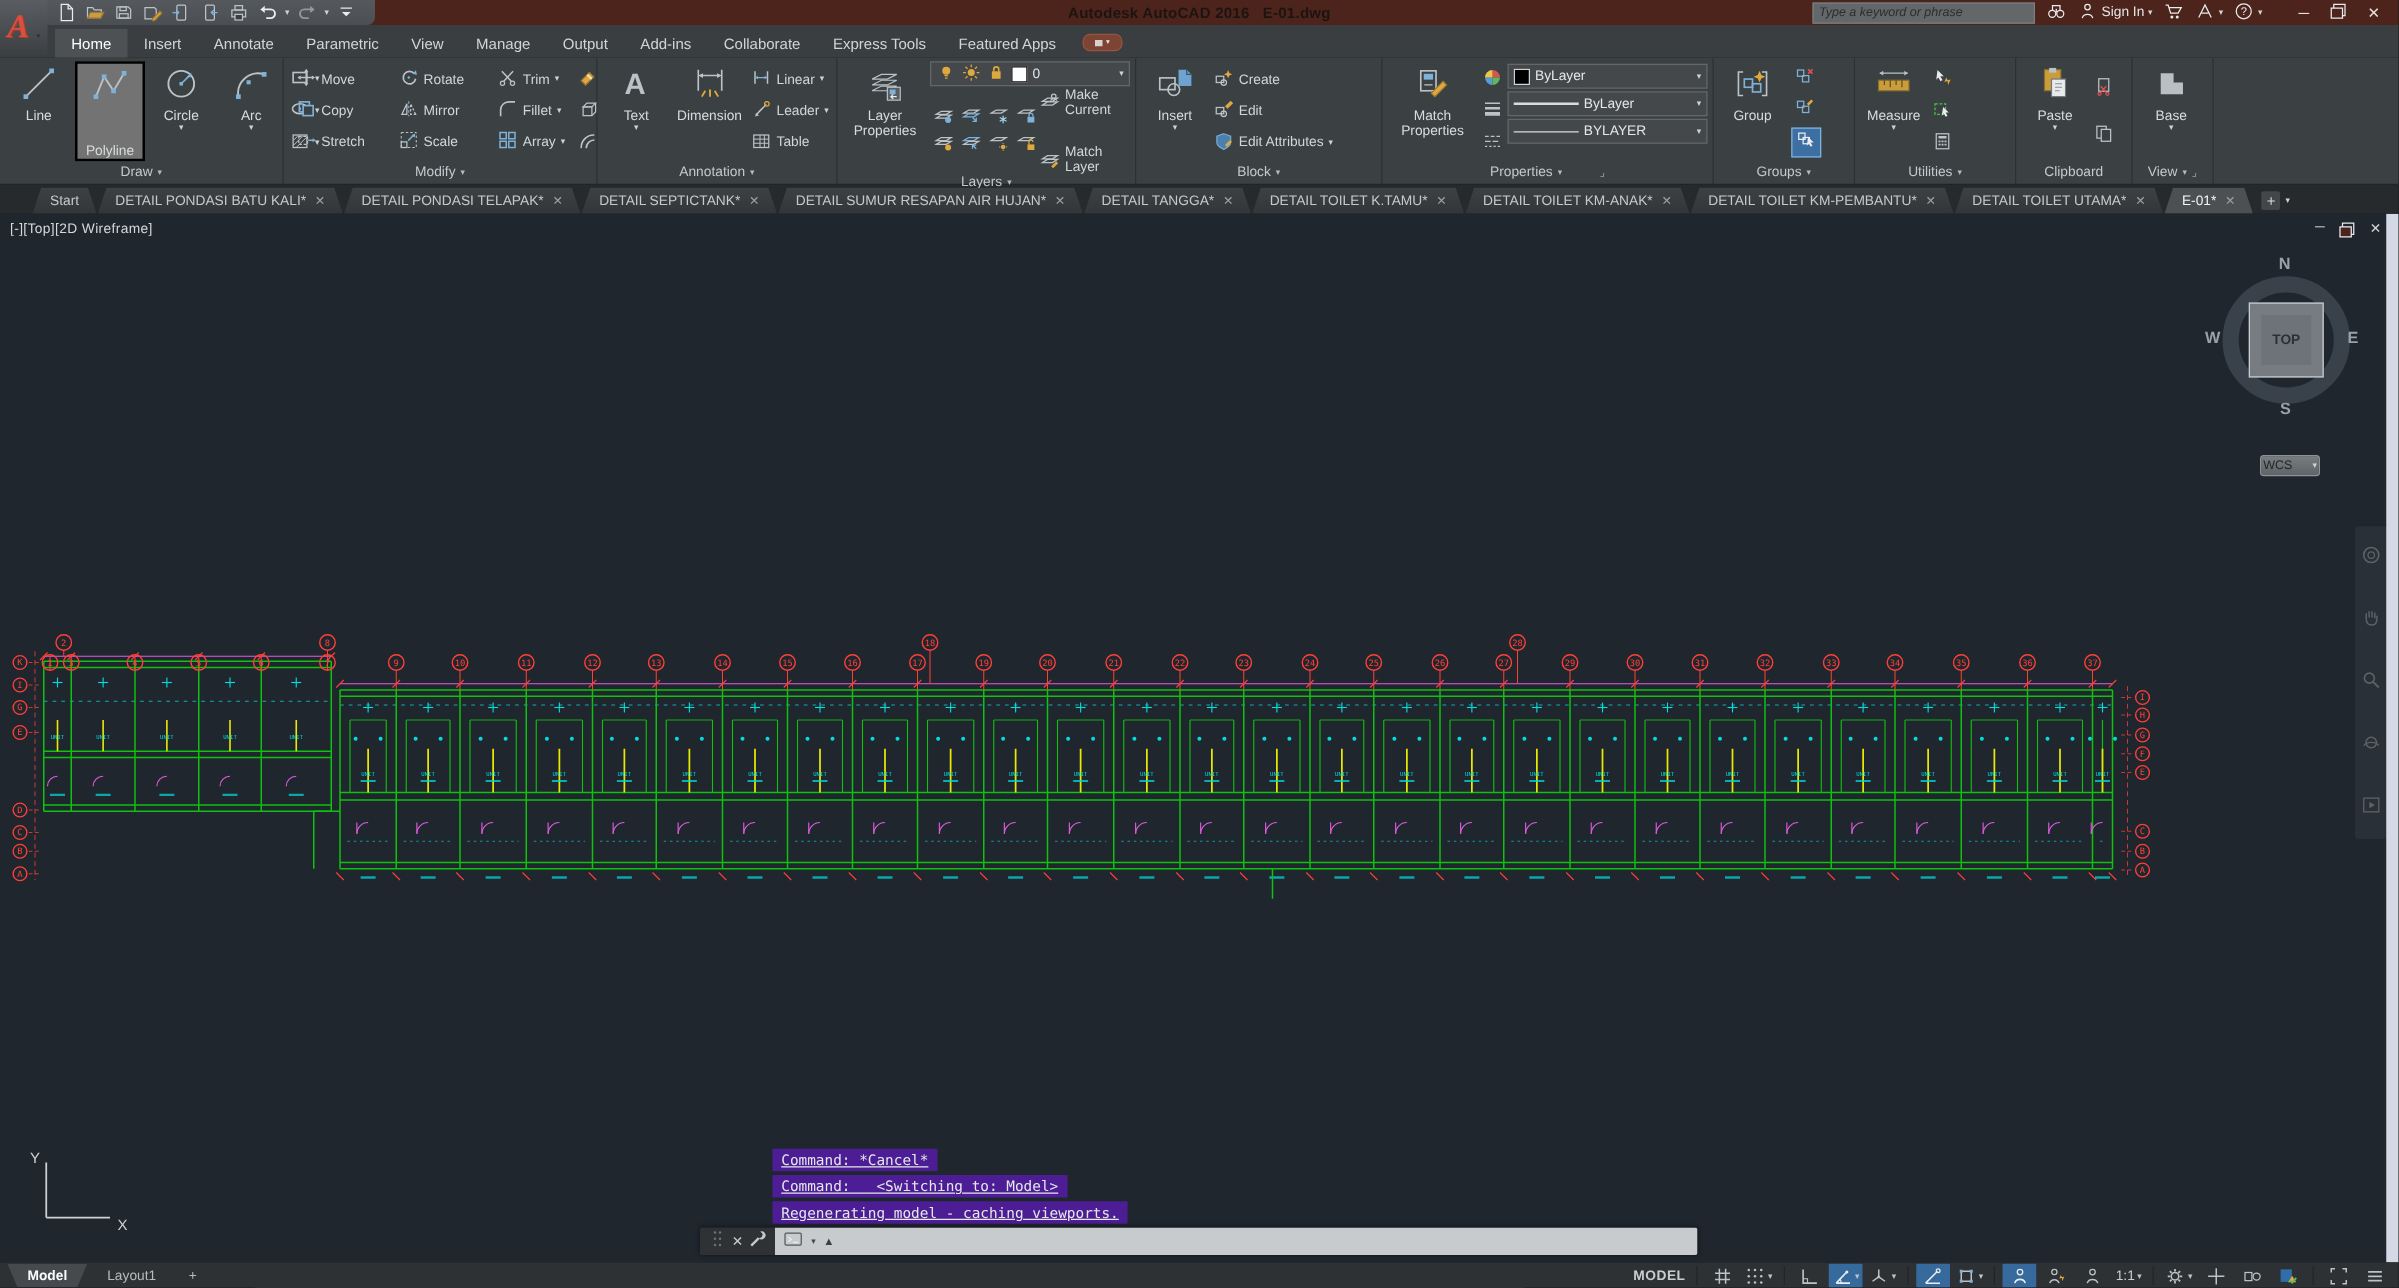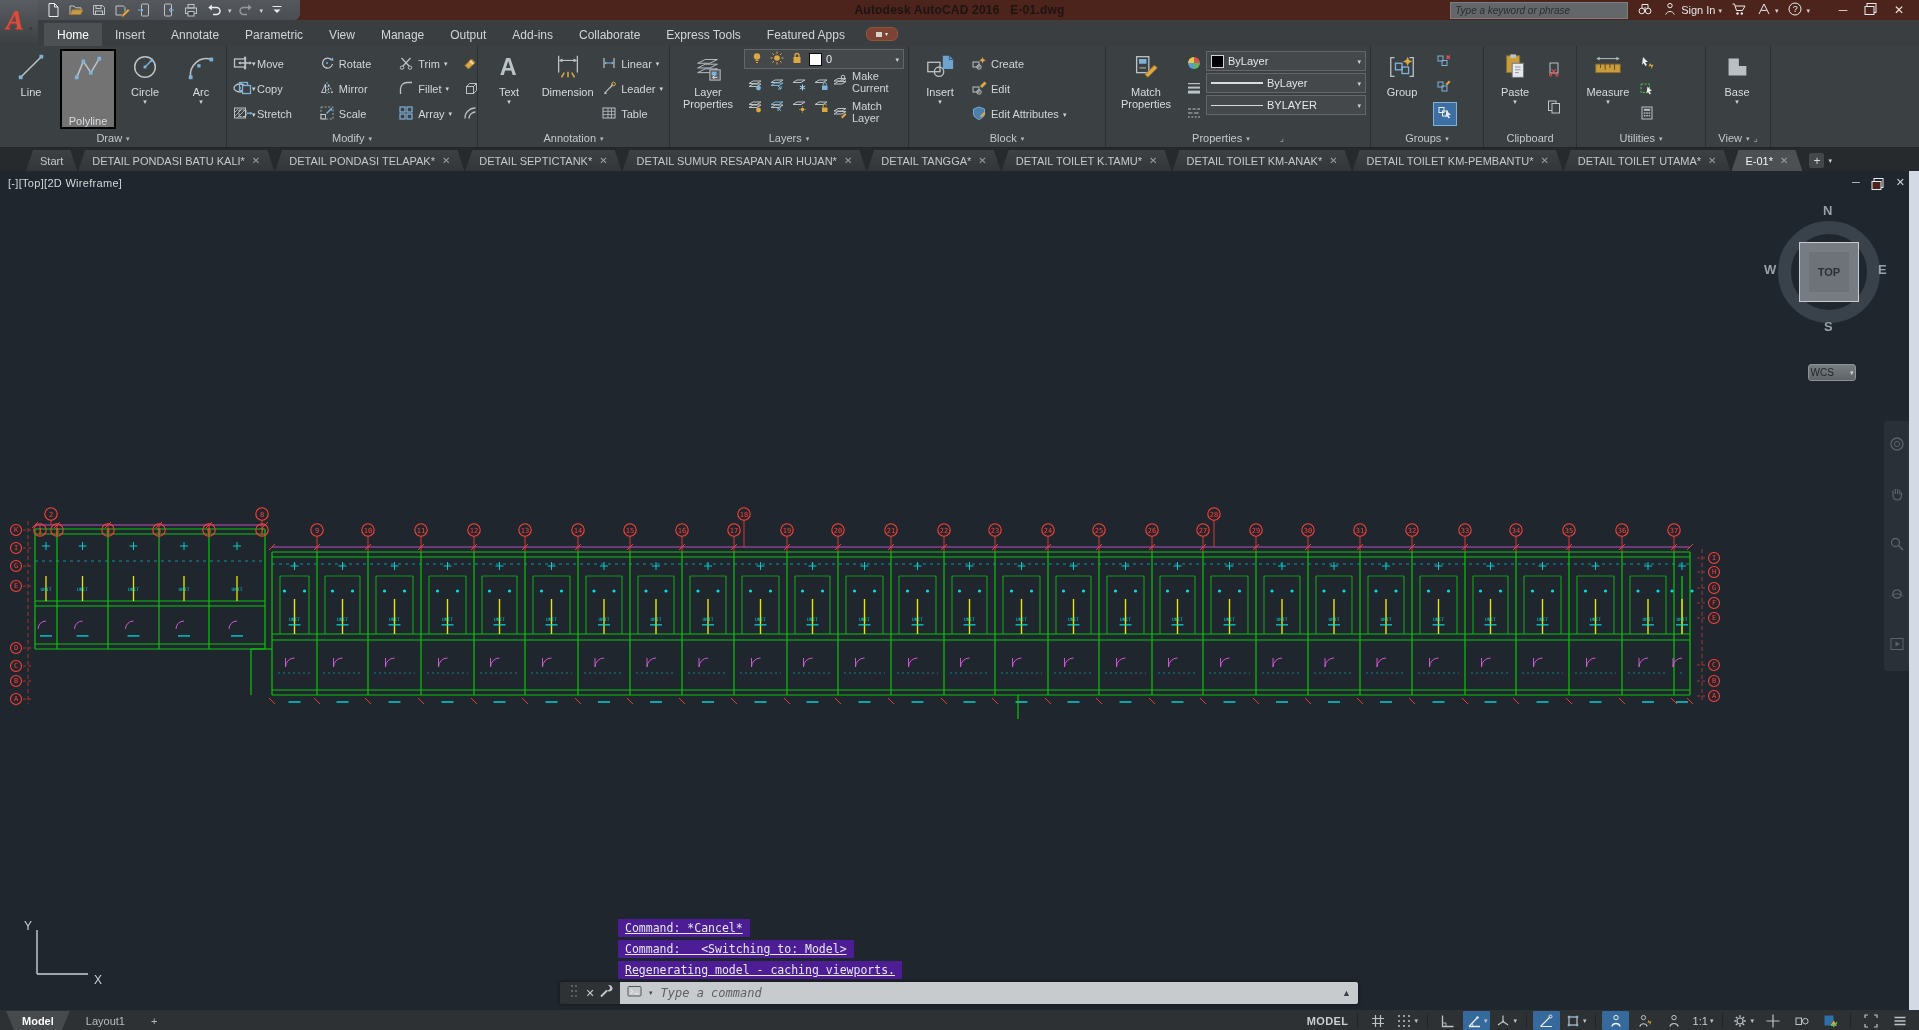--- a/index.html
+++ b/index.html
@@ -561,21 +561,21 @@
                   </svg></span>
               </span>
             <span class="iconbtn">
                 <span><svg width="16" height="16" viewBox="0 0 16 16" fill="none">
                     <path d="M2 6.5l4-2.5h8l-4 2.5z" stroke="#bcc3c7"></path>
                     <rect x="9" y="9.5" width="5.5" height="4.5" fill="#dfa83f"></rect>
                     <path d="M10.2 9.5V8a1.6 1.6 0 0 1 3.2-.5" stroke="#dfa83f"></path>
                   </svg></span>
               </span>
           </div>
-          <div style="display:flex;flex-direction:column;gap:6px;font-size:11px;color:#d2d6d8;">
+          <div style="display:flex;flex-direction:column;gap:22px;font-size:11px;color:#d2d6d8;">
             <span class="srow" style="height:auto">
                 <span><svg width="16" height="16" viewBox="0 0 16 16" fill="none">
                     <path d="M2 8l4-2.5h8L10 8zM2 11l4-2.5h8L10 11z" stroke="#bcc3c7"></path>
                     <circle cx="11" cy="4" r="1.8" stroke="#bcc3c7"></circle>
                     <path d="M8.5 7.5c.5-2 4.5-2 5 0" stroke="#bcc3c7"></path>
                   </svg></span>
                 <span>Make Current</span>
               </span>
             <span class="srow" style="height:auto">
                 <span><svg width="16" height="16" viewBox="0 0 16 16" fill="none">
@@ -735,20 +735,67 @@
               </svg></span>
           </span>
       </div>
     </div>
     <div class="panel-label">
         <span>Groups</span>
         <span class="caret">▾</span>
       </div>
   </div>
 
+  <div class="panel" style="width:128px">
+    <div class="panel-body">
+      <div class="bigbtn">
+          <span><svg width="30" height="30" viewBox="0 0 32 32" fill="none">
+              <rect x="3" y="13" width="26" height="9" fill="#c99d3d" stroke="#8a6f2a"></rect>
+              <path d="M8 13v4M13 13v6M18 13v4M23 13v6" stroke="#5d4a1c"></path>
+              <line x1="4" y1="7" x2="28" y2="7" stroke="#bcc3c7"></line>
+              <path d="M4 7l3-2v4zM28 7l-3-2v4z" fill="#bcc3c7"></path>
+            </svg></span>
+          <span>Measure</span>
+          <span class="caret">▾</span>
+        </div>
+      <div class="smallcol">
+        <span class="srow">
+            <span><svg width="16" height="16" viewBox="0 0 16 16" fill="none">
+                <path d="M4 2l5 5H6.2l1.8 3-1.6.9L4.7 8 3 9.8z" fill="#e9edef"></path>
+                <path d="M11 8l-1.5 3.5 2.5-.7.5 3.2 2-4.5-2.3.6z" fill="#dfa83f"></path>
+              </svg></span>
+          </span>
+        <span class="srow">
+            <span><svg width="16" height="16" viewBox="0 0 16 16" fill="none">
+                <rect x="2" y="4" width="8.5" height="8.5" stroke="#4fbf4f" stroke-dasharray="2.2 1.4"></rect>
+                <path d="M8.5 6.5l4.5 4.5h-2.6l1.6 2.6-1.4.8-1.6-2.6-1.6 1.8z" fill="#e9edef"></path>
+              </svg></span>
+          </span>
+        <span class="srow">
+            <span><svg width="16" height="16" viewBox="0 0 16 16" fill="none">
+                <rect x="3" y="2" width="10" height="12" stroke="#bcc3c7"></rect>
+                <rect x="4.8" y="3.8" width="6.4" height="2" fill="#bcc3c7"></rect>
+                <g fill="#bcc3c7">
+                  <rect x="4.8" y="7.4" width="1.6" height="1.4"></rect>
+                  <rect x="7.2" y="7.4" width="1.6" height="1.4"></rect>
+                  <rect x="9.6" y="7.4" width="1.6" height="1.4"></rect>
+                  <rect x="4.8" y="10" width="1.6" height="1.4"></rect>
+                  <rect x="7.2" y="10" width="1.6" height="1.4"></rect>
+                  <rect x="9.6" y="10" width="1.6" height="1.4"></rect>
+                </g>
+              </svg></span>
+          </span>
+      </div>
+    </div>
+    <div class="panel-label">
+        <span>Utilities</span>
+        <span class="caret">▾</span>
+      </div>
+  </div>
+
   <div class="panel" style="width:92px">
     <div class="panel-body">
       <div class="bigbtn">
           <span><svg width="30" height="30" viewBox="0 0 32 32" fill="none">
               <rect x="7" y="4" width="14" height="18" fill="#c99d3d" stroke="#8a6f2a"></rect>
               <rect x="11" y="2.5" width="6" height="4" fill="#bcc3c7"></rect>
               <rect x="13" y="12" width="12" height="15" fill="#e8ebed" stroke="#707578"></rect>
               <path d="M16 16h6M16 19h6M16 22h4" stroke="#8a9094"></path>
             </svg></span>
           <span>Paste</span>
@@ -766,67 +813,20 @@
         <span class="srow">
             <span><svg width="16" height="16" viewBox="0 0 16 16" fill="none">
                 <rect x="2.5" y="2" width="7.5" height="9.5" stroke="#bcc3c7"></rect>
                 <rect x="6" y="4.5" width="7.5" height="9.5" fill="#3b4043" stroke="#bcc3c7"></rect>
               </svg></span>
           </span>
       </div>
     </div>
     <div class="panel-label">
         <span>Clipboard</span>
-      </div>
-  </div>
-
-  <div class="panel" style="width:128px">
-    <div class="panel-body">
-      <div class="bigbtn">
-          <span><svg width="30" height="30" viewBox="0 0 32 32" fill="none">
-              <rect x="3" y="13" width="26" height="9" fill="#c99d3d" stroke="#8a6f2a"></rect>
-              <path d="M8 13v4M13 13v6M18 13v4M23 13v6" stroke="#5d4a1c"></path>
-              <line x1="4" y1="7" x2="28" y2="7" stroke="#bcc3c7"></line>
-              <path d="M4 7l3-2v4zM28 7l-3-2v4z" fill="#bcc3c7"></path>
-            </svg></span>
-          <span>Measure</span>
-          <span class="caret">▾</span>
-        </div>
-      <div class="smallcol">
-        <span class="srow">
-            <span><svg width="16" height="16" viewBox="0 0 16 16" fill="none">
-                <path d="M4 2l5 5H6.2l1.8 3-1.6.9L4.7 8 3 9.8z" fill="#e9edef"></path>
-                <path d="M11 8l-1.5 3.5 2.5-.7.5 3.2 2-4.5-2.3.6z" fill="#dfa83f"></path>
-              </svg></span>
-          </span>
-        <span class="srow">
-            <span><svg width="16" height="16" viewBox="0 0 16 16" fill="none">
-                <rect x="2" y="4" width="8.5" height="8.5" stroke="#4fbf4f" stroke-dasharray="2.2 1.4"></rect>
-                <path d="M8.5 6.5l4.5 4.5h-2.6l1.6 2.6-1.4.8-1.6-2.6-1.6 1.8z" fill="#e9edef"></path>
-              </svg></span>
-          </span>
-        <span class="srow">
-            <span><svg width="16" height="16" viewBox="0 0 16 16" fill="none">
-                <rect x="3" y="2" width="10" height="12" stroke="#bcc3c7"></rect>
-                <rect x="4.8" y="3.8" width="6.4" height="2" fill="#bcc3c7"></rect>
-                <g fill="#bcc3c7">
-                  <rect x="4.8" y="7.4" width="1.6" height="1.4"></rect>
-                  <rect x="7.2" y="7.4" width="1.6" height="1.4"></rect>
-                  <rect x="9.6" y="7.4" width="1.6" height="1.4"></rect>
-                  <rect x="4.8" y="10" width="1.6" height="1.4"></rect>
-                  <rect x="7.2" y="10" width="1.6" height="1.4"></rect>
-                  <rect x="9.6" y="10" width="1.6" height="1.4"></rect>
-                </g>
-              </svg></span>
-          </span>
-      </div>
-    </div>
-    <div class="panel-label">
-        <span>Utilities</span>
-        <span class="caret">▾</span>
       </div>
   </div>
 
   <div class="panel" style="width:64px">
     <div class="panel-body">
       <div class="bigbtn">
           <span><svg width="30" height="30" viewBox="0 0 32 32" fill="none">
               <path d="M7 7h11v8h8v10H7z" fill="#b9bfc3"></path>
             </svg></span>
           <span>Base</span>
@@ -1683,21 +1683,20 @@
             <path d="M9 7.5a3.2 3.2 0 1 0 1.2-5.3l2 2-.8 2.5-2.5.8z" fill="#c6cacd"></path>
           </svg></span>
     </div>
     <div id="cmd-input-zone">
       <span><svg width="16" height="16" viewBox="0 0 16 16" fill="none">
             <rect x="1" y="3.5" width="13" height="9.5" rx="1" fill="#3c4底043" stroke="#55595c"></rect>
             <path d="M3.5 6.5 6 8.5l-2.5 2" stroke="#e9edef"></path>
             <path d="M7.5 10.8h4" stroke="#e9edef"></path>
           </svg></span>
       <span style="color:#43474a;font-size:7px;">▾</span>
-      <input id="cmd-input" placeholder="Type a command" style="">
       <span id="cmd-up">▲</span>
     </div>
   </div>
 </div>
 
 <div id="statusbar">
   <div class="sheet-tab active">Model</div>
   <div class="sheet-tab">Layout1</div>
   <div class="sheet-tab" style="padding:0 10px">+</div>
   <div id="status-right">

